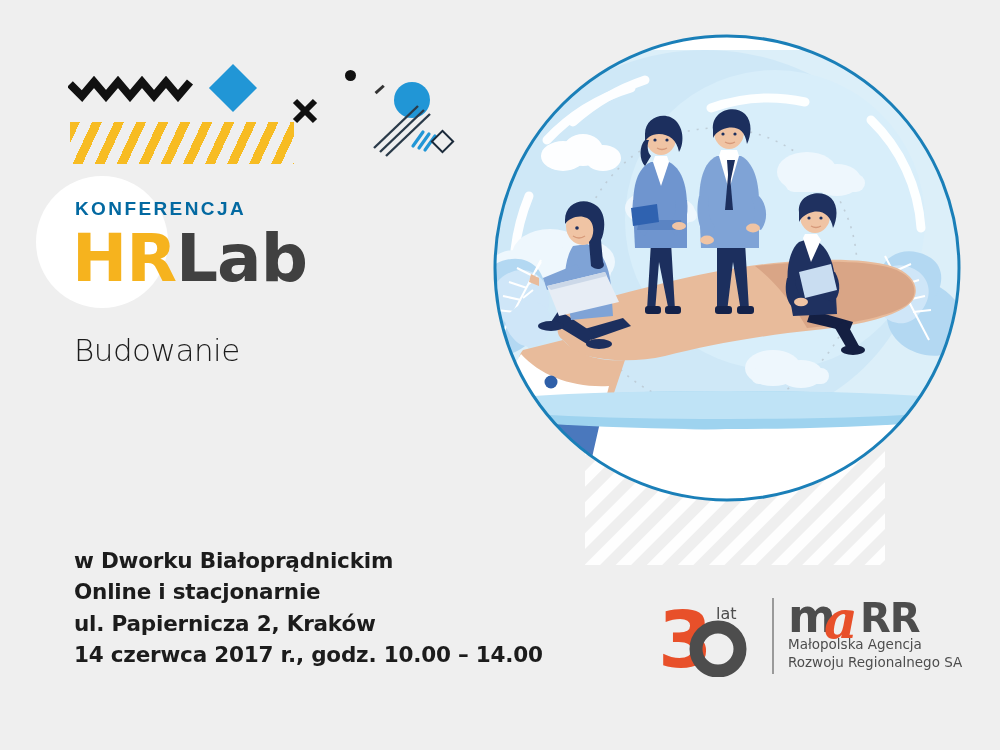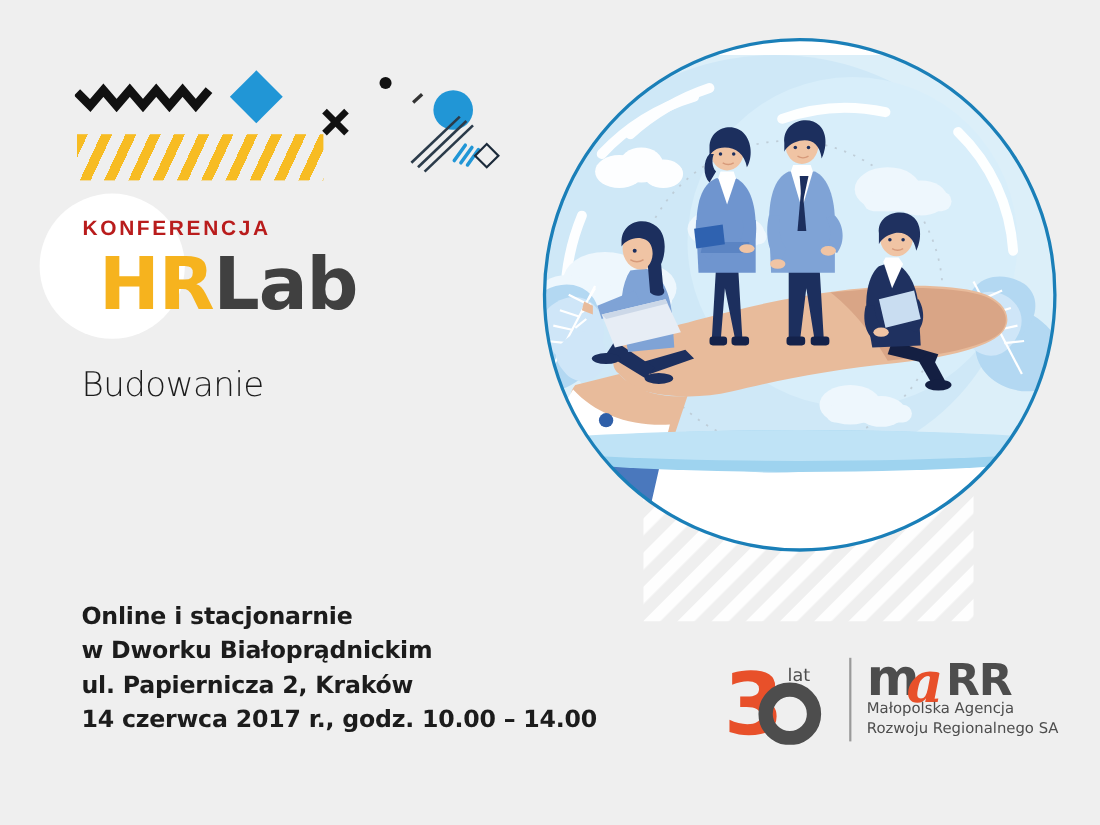--- a/index.html
+++ b/index.html
@@ -30,28 +30,28 @@
 
   
   #white-blob{
     position:absolute;left:36px;top:176px;width:132px;height:132px;
     border-radius:50%;background:#ffffff;
   }
   #konferencja{
     position:absolute;left:75px;top:198px;
     font-family:"Liberation Sans", sans-serif;
     font-weight:700;font-size:19px;letter-spacing:2.4px;
-    color:#b91c1c;
+    color:#0369a1;
   }
   #hrlab{
     position:absolute;left:72px;top:226px;
     font-family:"DejaVu Sans", sans-serif;
     font-weight:bold;font-size:66px;letter-spacing:-1px;line-height:1;
   }
-  #hrlab .hr{color:#f6b31e;margin-left:18px;}
+  #hrlab .hr{color:#f6b31e;}
   #hrlab .lab{color:#404040;}
 
   #headline{
     position:absolute;left:74px;top:330px;width:430px;
     font-family:"DejaVu Sans", sans-serif;
     font-weight:300;font-size:31px;line-height:1.3;
     color:#1c1c1c;letter-spacing:-0.5px;
   }
   #headline div{white-space:nowrap;}
 
@@ -129,22 +129,22 @@
 
   <div id="konferencja">KONFERENCJA</div>
 
   <div id="hrlab"><span class="hr">HR</span><span class="lab">Lab</span></div>
 
   <div id="headline">
     <div>Budowanie</div>
   </div>
 
   <div id="details">
+    <div>w Dworku Białoprądnickim</div>
     <div>Online i stacjonarnie</div>
-    <div>w Dworku Białoprądnickim</div>
     <div>ul. Papiernicza 2, Kraków</div>
     <div>14 czerwca 2017 r., godz. 10.00 – 14.00</div>
   </div>
 
   <div id="illustration">
     <svg width="545" height="555" viewBox="0 0 545 555">
       <defs>
         <clipPath id="bubbleClip">
           <circle cx="272" cy="258" r="232"></circle>
         </clipPath>

